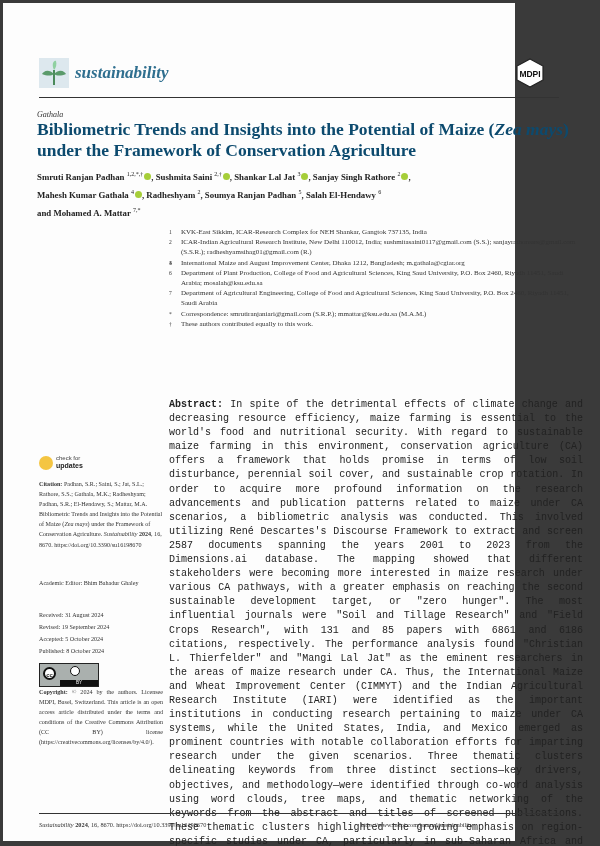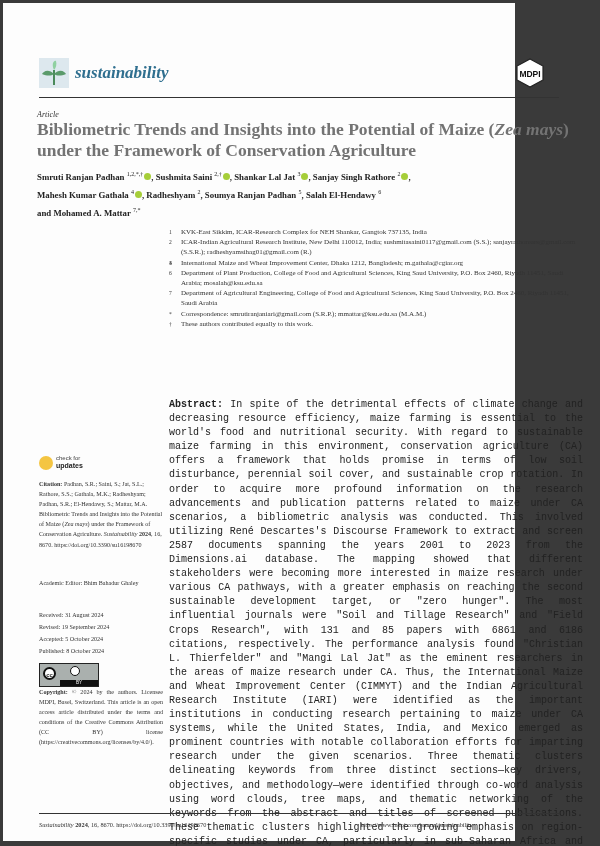--- a/index.html
+++ b/index.html
@@ -17,21 +17,21 @@
   .journal-name {
     position: absolute; left: 36px; top: 5px; font-size: 17px; font-style: italic; font-weight: bold;
     color: #2f6f8f;
   }
   .mdpi-logo { position: absolute; right: 12px; top: 0; width: 30px; height: 30px; }
   .header-rule { position: absolute; left: 36px; top: 94px; width: 520px; height: 1px; background: #333; }
 
   .article-type { position: absolute; left: 34px; top: 107px; font-size: 8px; font-style: italic; color: #333; }
   .title {
     position: absolute; left: 34px; top: 116px; width: 540px; font-size: 17.5px; font-weight: bold;
-    line-height: 21px; color: #737373; margin: 0;
+    line-height: 21px; color: #0c4a6e; margin: 0;
   }
   .authors {
     position: absolute; left: 34px; top: 164px; width: 540px; font-size: 8.8px; font-weight: bold;
     line-height: 15px; color: #222;
   }
   .authors sup { font-size: 6px; font-weight: normal; }
   .orcid { display: inline-block; width: 7px; height: 7px; border-radius: 50%; background: #a6ce39; vertical-align: 0; margin-left: 1px; }
 
   .affils { position: absolute; left: 166px; top: 224px; width: 414px; font-size: 7px; line-height: 10.2px; color: #333; }
   .affil { position: relative; padding-left: 12px; }
@@ -72,30 +72,30 @@
     <span class="journal-name">sustainability</span>
     <div class="mdpi-logo">
       <svg width="30" height="30" viewBox="0 0 30 30">
         <polygon points="15,1 28,8 28,22 15,29 2,22 2,8" fill="#fff" stroke="#222" stroke-width="1.2"></polygon>
         <text x="15" y="18.5" text-anchor="middle" font-family="Liberation Sans, sans-serif" font-weight="bold" font-size="8.5" fill="#111">MDPI</text>
       </svg>
     </div>
   </div>
   <div class="header-rule"></div>
 
-  <div class="article-type">Article</div>
+  <div class="article-type">Gathala</div>
   <h1 class="title"><span>Bibliometric Trends and Insights into the Potential of Maize (</span><i>Zea mays</i><span>) under the Framework of Conservation Agriculture</span></h1>
 
   <div class="authors" id="authors"><span><span>Smruti Ranjan Padhan</span> <sup>1,2,*,†</sup><span class="orcid"></span><span>, </span></span><span><span>Sushmita Saini</span> <sup>2,†</sup><span class="orcid"></span><span>, </span></span><span><span>Shankar Lal Jat</span> <sup>3</sup><span class="orcid"></span><span>, </span></span><span><span>Sanjay Singh Rathore</span> <sup>2</sup><span class="orcid"></span><span>,</span></span><br><span><span>Mahesh Kumar Gathala</span> <sup>4</sup><span class="orcid"></span><span>, </span></span><span><span>Radheshyam</span> <sup>2</sup><span>, </span></span><span><span>Soumya Ranjan Padhan</span> <sup>5</sup><span>, </span></span><span><span>Salah El-Hendawy</span> <sup>6</sup><span></span></span><br><span><span>and Mohamed A. Mattar</span> <sup>7,*</sup><span></span></span></div>
 
   <div class="affils" id="affils">
       <div class="affil"><span class="num">1</span><span>KVK-East Sikkim, ICAR-Research Complex for NEH Shankar, Gangtok 737135, India</span></div>
       <div class="affil"><span class="num">2</span><span>ICAR-Indian Agricultural Research Institute, New Delhi 110012, India; sushmitasaini0117@gmail.com (S.S.); sanjayrathorears@gmail.com (S.S.R.); radheshyamsihag01@gmail.com (R.)</span></div>
       <div class="affil"><span class="num">3</span></div>
-      <div class="affil"><span class="num">4</span><span>International Maize and Wheat Improvement Center, Dhaka 1212, Bangladesh; m.gathala@cgiar.org</span></div>
+      <div class="affil"><span class="num">4</span><span>International Maize and August Improvement Center, Dhaka 1212, Bangladesh; m.gathala@cgiar.org</span></div>
       <div class="affil"><span class="num">6</span><span>Department of Plant Production, College of Food and Agricultural Sciences, King Saud University, P.O. Box 2460, Riyadh 11451, Saudi Arabia; mosalah@ksu.edu.sa</span></div>
       <div class="affil"><span class="num">7</span><span>Department of Agricultural Engineering, College of Food and Agricultural Sciences, King Saud University, P.O. Box 2460, Riyadh 11451, Saudi Arabia</span></div>
       <div class="affil"><span class="num">*</span><span>Correspondence: smrutiranjaniari@gmail.com (S.R.P.); mmattar@ksu.edu.sa (M.A.M.)</span></div>
       <div class="affil"><span class="num">†</span><span>These authors contributed equally to this work.</span></div>
     </div>
 
   <div class="checkupdates">
     <div class="cu-circle"></div>
     <div class="cu-text"><span>check for</span><br><b>updates</b></div>
   </div>

